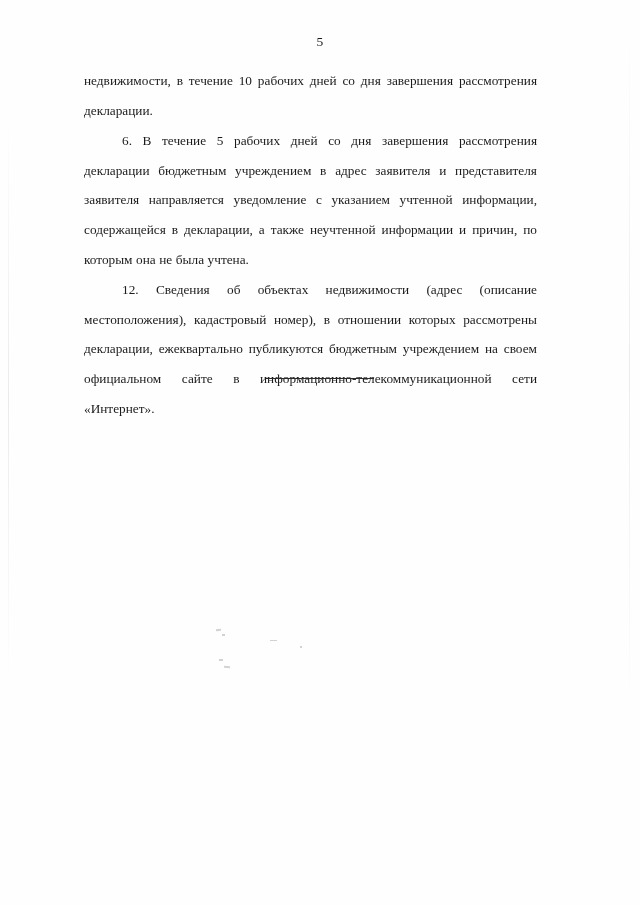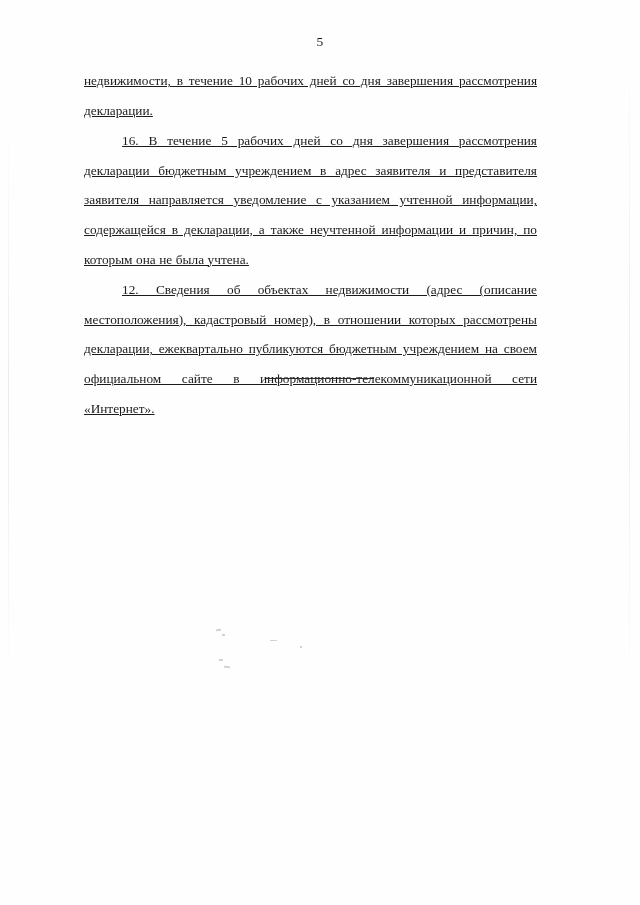--- a/index.html
+++ b/index.html
@@ -54,21 +54,20 @@
     width: 453px;
   }
   p.para {
     margin: 0 0 1px 0;
     font-size: 13.3px;
     line-height: 29.6px;
     text-align: justify;
     text-align-last: left;
     text-justify: inter-word;
     word-spacing: 0.2px;
-    text-decoration: underline;
   }
   p.para.indent {
     text-indent: 38px;
   }
   .rule-wrap {
     position: absolute;
     top: 368px;
     left: 0;
     width: 640px;
     text-align: center;
@@ -97,21 +96,21 @@
 
 <div class="page">
 
   <div class="scan-edge-left"></div>
   <div class="scan-edge-right"></div>
 
   <div class="page-number">5</div>
 
   <div class="body-text">
     <p class="para">недвижимости, в течение 10 рабочих дней со дня завершения рассмотрения декларации.</p>
-    <p class="para indent">16. В течение 5 рабочих дней со дня завершения рассмотрения декларации бюджетным учреждением в адрес заявителя и представителя заявителя направляется уведомление с указанием учтенной информации, содержащейся в декларации, а также неучтенной информации и причин, по которым она не была учтена.</p>
+    <p class="para indent">6. В течение 5 рабочих дней со дня завершения рассмотрения декларации бюджетным учреждением в адрес заявителя и представителя заявителя направляется уведомление с указанием учтенной информации, содержащейся в декларации, а также неучтенной информации и причин, по которым она не была учтена.</p>
     <p class="para indent">12. Сведения об объектах недвижимости (адрес (описание местоположения), кадастровый номер), в отношении которых рассмотрены декларации, ежеквартально публикуются бюджетным учреждением на своем официальном сайте в информационно-телекоммуникационной сети «Интернет».</p>
   </div>
 
   <div class="rule-wrap">
     <span class="rule"></span>
   </div>
 
   <div class="speck s1"></div>
   <div class="speck s2"></div>
   <div class="speck s3"></div>

